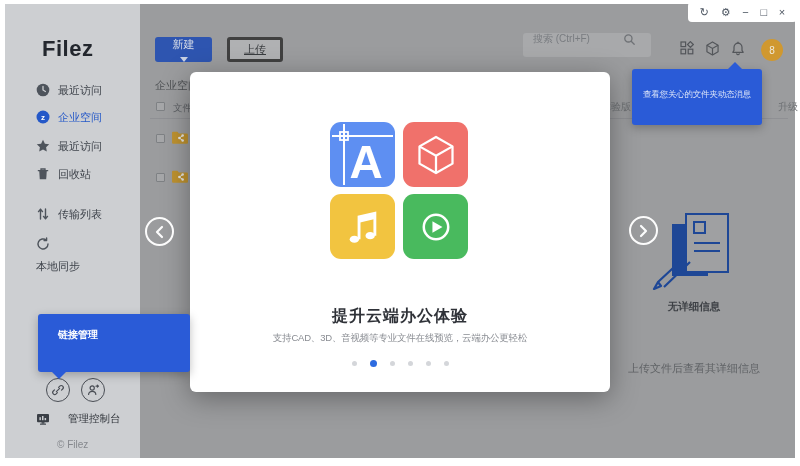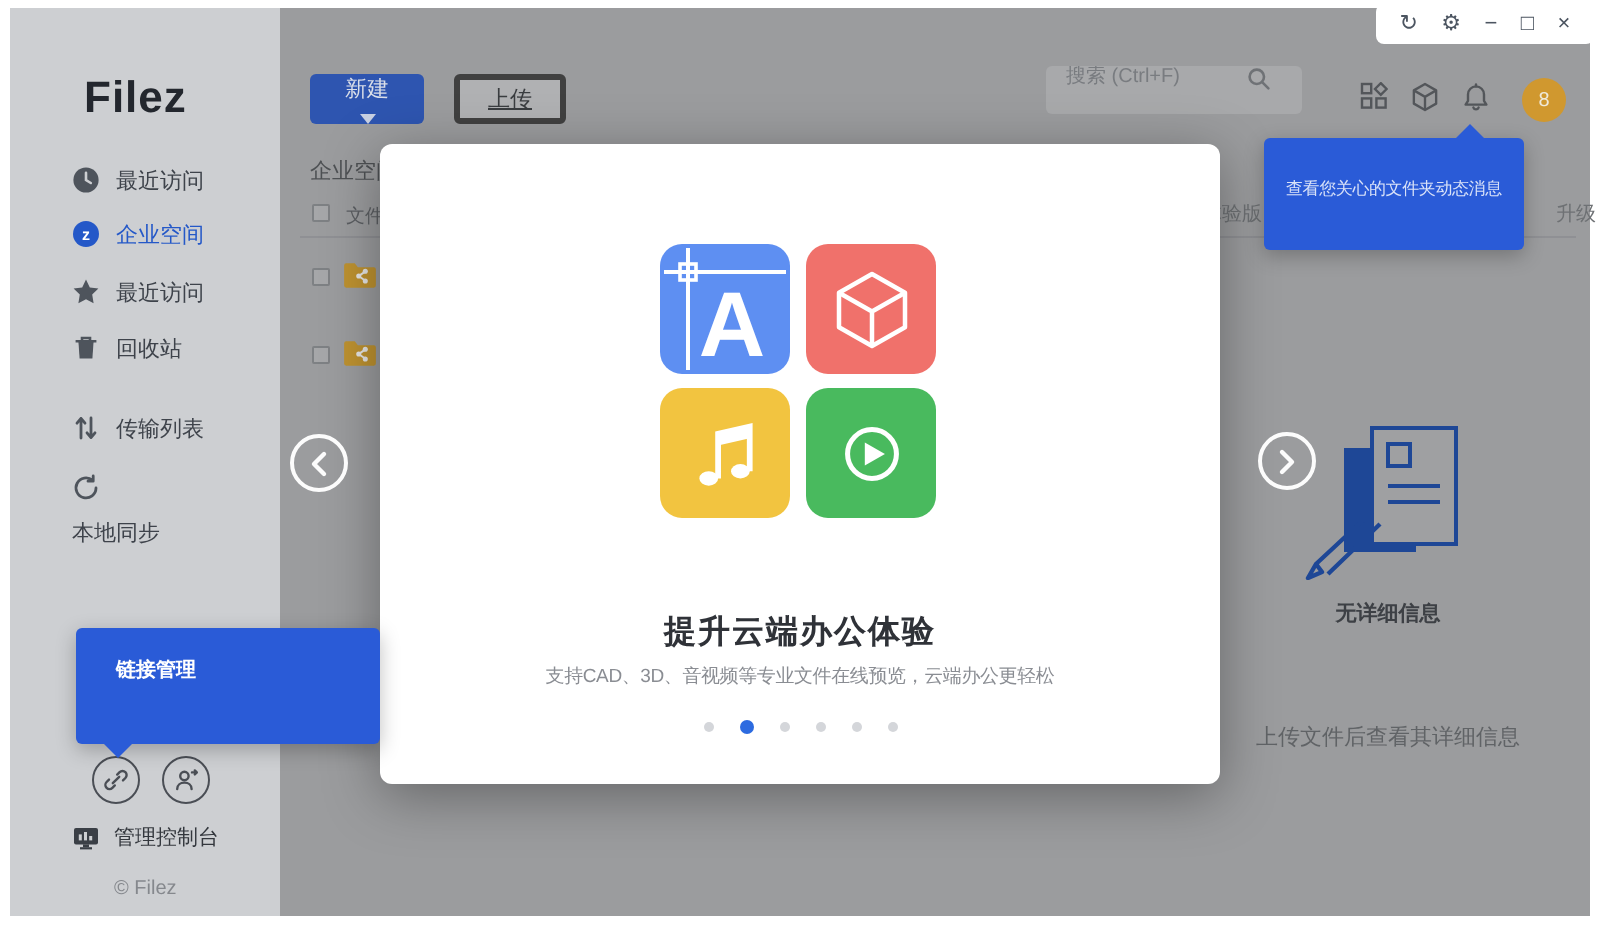--- a/index.html
+++ b/index.html
@@ -19,21 +19,21 @@
   #logo { left:42px; top:36px; font-size:22px; font-weight:bold; color:#23272E; letter-spacing:.5px; }
   .nav-item { left:22px; width:113px; height:22px; display:flex; align-items:flex-start; gap:8px;
     padding-left:14px; font-size:11px; color:#3E434B; }
   .nav-item svg { flex:0 0 auto; }
   .nav-item.active { color:#2458C8; }
 
   #link-circles { left:46px; top:378px; display:flex; gap:11px; z-index:5; }
   .circle-btn { width:24px; height:24px; border:1.4px solid #4A4E55; border-radius:50%;
     display:flex; align-items:center; justify-content:center; }
 
-  #admin-row { left:36px; top:412px; display:flex; align-items:center; gap:7px;
+  #admin-row { left:36px; top:412px; display:flex; align-items:center; gap:18px;
     font-size:10.5px; color:#33373D; }
   #copyright { left:57px; top:439px; font-size:10px; color:#85888D; }
 
   
   .btn { border-radius:3px; font-size:11px; display:flex; align-items:center; justify-content:center; gap:5px;flex-direction:column; }
   #btn-new { left:155px; top:37px; width:57px; height:25px; background:#2E55B0; color:#D9DEE8; }
   .caret { width:0; height:0; border-left:4px solid transparent; border-right:4px solid transparent;
     border-top:5px solid #C9D1E2; }
   #btn-upload { left:227px; top:37px; width:56px; height:25px; background:#B0B1B3;
     border:3px solid #404040; color:#3A3D40;text-decoration:underline; }

